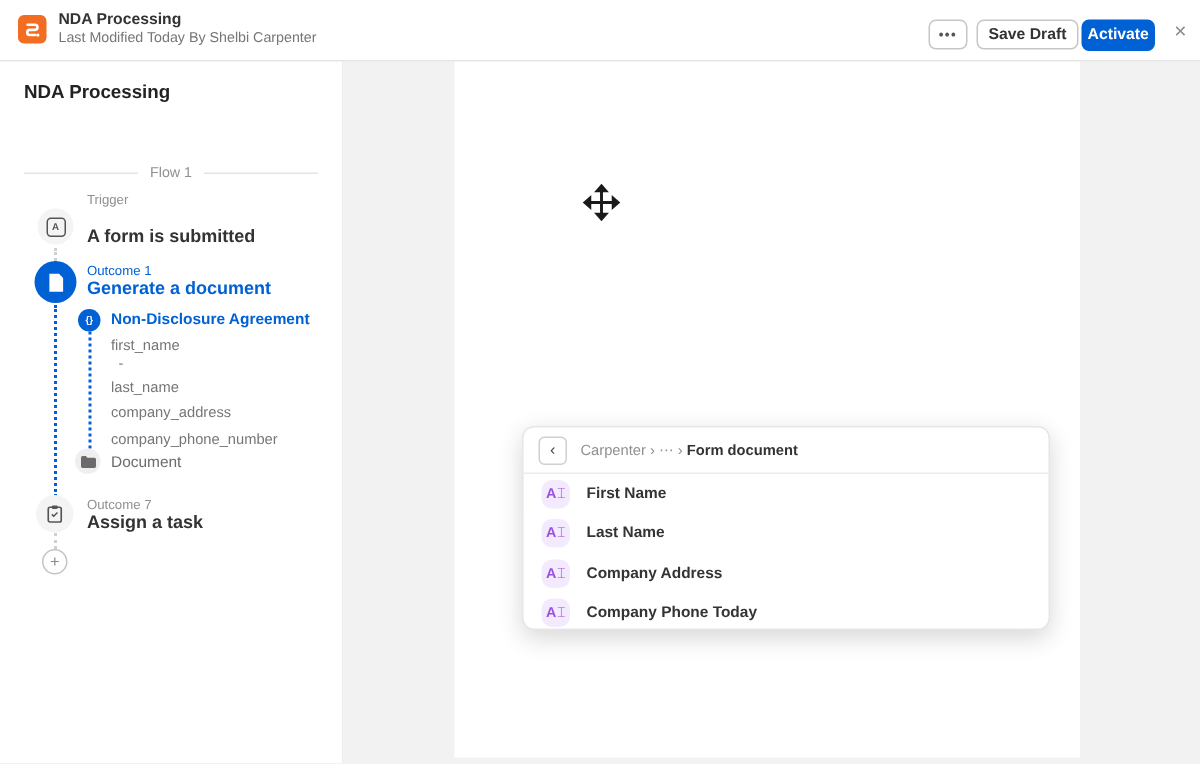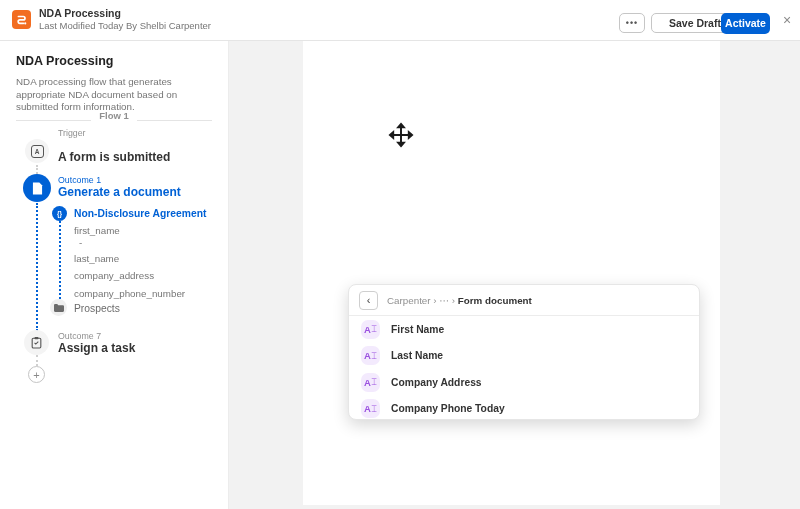--- a/index.html
+++ b/index.html
@@ -7,29 +7,29 @@
   .abs{position:absolute;}
 
   
   .topbar{left:0;top:0;width:800px;height:40px;background:#fff;border-bottom:1px solid #e5e5e5;z-index:50;}
   .logo{left:12px;top:10px;width:19px;height:19px;border-radius:4px;display:flex;align-items:center;justify-content:center;}
   .tb-title{left:39px;top:7px;font-size:10.5px;font-weight:bold;color:#333;}
   .tb-sub{left:39px;top:20px;font-size:9.5px;color:#767676;}
   .btn{box-sizing:border-box;border:1px solid #c6c6c6;border-radius:5px;background:#fff;color:#333;
        font-size:10.5px;font-weight:bold;display:flex;align-items:center;justify-content:center;cursor:pointer;}
   .btn-more{left:619px;top:13px;width:26px;height:20px;letter-spacing:1px;font-size:9px;color:#555;}
-  .btn-save{left:651px;top:13px;width:88px;height:20px;}
+  .btn-save{left:651px;top:13px;width:68px;height:20px;}
   .btn-activate{left:721px;top:12.5px;width:49px;height:21px;background:#0061d5;border:none;color:#fff;}
   .tb-close{left:779px;top:12px;width:16px;height:16px;color:#8a8a8a;font-size:14px;display:flex;align-items:center;justify-content:center;cursor:pointer;}
 
   
   .sidebar{left:0;top:40px;width:228px;height:469px;background:#fff;border-right:1px solid #ececec;z-index:10;}
   .sb-title{left:16px;top:14px;font-size:12.5px;font-weight:bold;color:#222;}
   .sb-desc{left:16px;top:36px;width:198px;font-size:9.8px;line-height:12.5px;color:#767676;}
-  .divider-row{display:flex;align-items:flex-end;color:#909090;font-size:9.5px;font-weight:bold;}
+  .divider-row{display:flex;align-items:center;color:#909090;font-size:9.5px;}
   .divider-row .line{flex:1;height:1px;background:#e4e4e4;}
   .flowdiv{left:16px;top:70px;width:196px;}
   .flowdiv .lbl{padding:0 8px;}
   .node-circle{border-radius:50%;display:flex;align-items:center;justify-content:center;}
   .kicker{font-size:8.8px;color:#909090;}
   .node-label{font-size:12px;font-weight:bold;color:#333;}
   .blue{color:#0061d5 !important;}
   .dotline{width:0;border-left:2px dotted #0061d5;}
   .dotline.gray{border-left:2px dotted #cfcfcf;}
   .sb-tag{font-size:9.8px;color:#767676;}
@@ -92,21 +92,20 @@
     <div class="abs tb-title">NDA Processing</div>
     <div class="abs tb-sub">Last Modified Today By Shelbi Carpenter</div>
     <div class="abs btn btn-more">•••</div>
     <div class="abs btn btn-save">Save Draft</div>
     <div class="abs btn btn-activate">Activate</div>
     <div class="abs tb-close">×</div>
   </div>
 
   <div class="abs sidebar">
     <div class="abs sb-title">NDA Processing</div>
-    <div class="abs sb-desc">NDA processing flow that generates appropriate NDA document based on submitted form information.</div>
 
     <div class="abs flowdiv divider-row">
       <div class="line"></div>
         <span class="lbl">Flow 1</span>
         <div class="line"></div>
     </div>
 
     <div class="abs dotline gray" style="left:36px;top:125px;height:9px;"></div>
     <div class="abs dotline" style="left:36px;top:163px;height:128px;"></div>
     <div class="abs dotline" style="left:59px;top:181px;height:78px;"></div>
@@ -137,21 +136,21 @@
     <div class="abs sb-tag" style="left:79px;top:197px;">-</div>
     <div class="abs sb-tag" style="left:74px;top:213px;">last_name</div>
     <div class="abs sb-tag" style="left:74px;top:230px;">company_address</div>
     <div class="abs sb-tag" style="left:74px;top:248px;">company_phone_number</div>
 
     <div class="abs node-circle" style="left:50px;top:259px;width:17px;height:17px;background:#efefef;">
       <svg width="10" height="8" viewBox="0 0 14 11">
           <path d="M0 1.5A1.5 1.5 0 0 1 1.5 0h3L6 1.5h6.5A1.5 1.5 0 0 1 14 3v6.5a1.5 1.5 0 0 1-1.5 1.5h-11A1.5 1.5 0 0 1 0 9.5z" fill="#6b6b6b"></path>
         </svg>
     </div>
-    <div class="abs" style="left:74px;top:263px;font-size:10.3px;color:#6b6b6b;">Prospects</div>
+    <div class="abs" style="left:74px;top:263px;font-size:10.3px;color:#6b6b6b;">Document</div>
 
     <div class="abs node-circle" style="left:24px;top:290px;width:25px;height:25px;background:#f4f4f4;">
       <svg width="11" height="13" viewBox="0 0 14 16">
           <rect x="1.5" y="2.5" width="11" height="12.5" rx="1.5" fill="none" stroke="#555" stroke-width="1.4"></rect>
           <rect x="4.5" y="1" width="5" height="3" rx="1" fill="#555"></rect>
           <path d="M4.5 8.5l1.6 1.6 3.2-3.2" fill="none" stroke="#555" stroke-width="1.3"></path>
         </svg>
     </div>
     <div class="abs kicker" style="left:58px;top:291px;">Outcome 7</div>
     <div class="abs node-label" style="left:58px;top:301px;">Assign a task</div>

